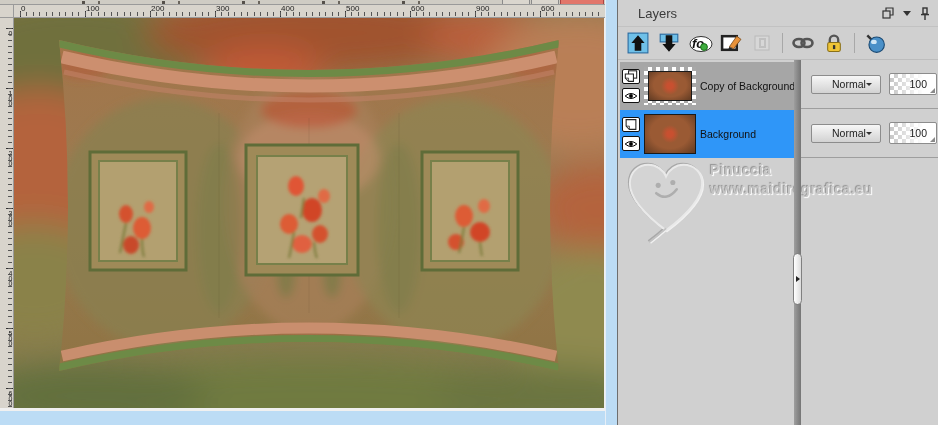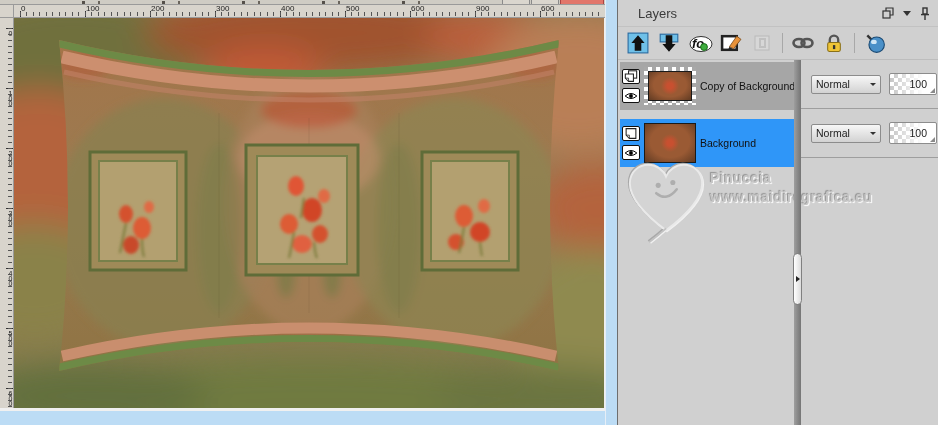--- a/index.html
+++ b/index.html
@@ -38,50 +38,50 @@
   .panel-header { position:absolute; left:0; top:0; right:0; height:27px; display:flex; align-items:center; padding:0 8px 0 20px; border-bottom:1px solid #c2c2c2; }
   .panel-title { font-size:13px; color:#3a3a3a; }
   .hdr-icons { margin-left:auto; display:flex; align-items:center; gap:9px; }
   .hdr-btn { display:flex; align-items:center; cursor:pointer; }
 
   .panel-toolbar { position:absolute; left:0; top:27px; right:0; height:33px; display:flex; align-items:center; gap:5px; padding-left:7px; border-bottom:1px solid #bdbdbd; }
   .tool-btn { width:26px; height:26px; display:flex; align-items:center; justify-content:center; }
   .tool-sep { width:1px; height:20px; background:#a8a8a8; margin:0 2px; }
 
   .rows { position:absolute; left:2px; top:62px; width:174px; }
-  .layer-row { height:48px; display:flex; align-items:center; padding-left:2px; margin-bottom:9px; }
+  .layer-row { height:48px; display:flex; align-items:center; padding-left:2px; margin-bottom:0; }
   .layer-row.plain { background:#a6a6a6; }
   .layer-row.selected { background:#2f96f8; }
   .type-eye { display:flex; flex-direction:column; gap:4px; margin-right:4px; }
   .mini-btn { width:18px; height:15px; background:#fff; border:1px solid #111; border-radius:2px; display:flex; align-items:center; justify-content:center; }
   .ants { padding:4px; background:repeating-conic-gradient(#ffffff 0% 25%, #a8a8a8 0% 50%); background-size:8px 8px; }
   .thumb { background:
       radial-gradient(circle at 50% 50%, #c85030 0 3px, rgba(200,80,48,0) 9px),
       radial-gradient(ellipse at 50% 46%, #9a5a34 0 55%, #5f3a22 100%);
       border:1px solid #1a1a1a; }
   .thumb.t1 { width:44px; height:30px; }
   .thumb.t2 { width:52px; height:40px; }
   .layer-name { font-size:10.5px; color:#111; margin-left:4px; white-space:nowrap; overflow:hidden; }
 
   .blend-col { position:absolute; left:183px; top:60px; right:0; }
   .blend-row { height:49px; display:flex; align-items:center; border-bottom:1px solid #9e9e9e; position:relative; }
-  .dropdown { position:absolute; left:10px; width:70px; height:19px; background:linear-gradient(#f7f7f7,#d2d2d2); border:1px solid #8c8c8c; border-radius:2px; display:flex; align-items:center; font-size:10.5px; color:#222; padding:0 4px; }
+  .dropdown { position:absolute; left:10px; width:70px; height:19px; background:linear-gradient(#f7f7f7,#d2d2d2); border:1px solid #8c8c8c; border-radius:2px; display:flex; align-items:center; font-size:10.5px; color:#222; padding:0 20px; }
   .dropdown .caret { margin-left:auto; width:0; height:0; border:3.5px solid transparent; border-top-color:#333; position:relative; top:2px; }
   .opacity-field { position:absolute; left:88px; width:48px; height:22px; border:1px solid #8c8c8c; border-radius:2px; overflow:hidden;
       background:linear-gradient(90deg, rgba(255,255,255,0) 0%, #ffffff 72%), repeating-conic-gradient(#c6c6c6 0% 25%, #ffffff 0% 50%);
       background-size:100% 100%, 8px 8px;
       display:flex; align-items:center; justify-content:flex-end; padding-right:9px; font-size:10.5px; color:#222; }
   .rsz { position:absolute; right:1px; bottom:1px; width:0; height:0; border-left:5px solid transparent; border-bottom:5px solid #8a8a8a; }
 
   .splitter { position:absolute; left:176px; top:60px; bottom:0; width:7px; background:linear-gradient(90deg,#9e9e9e,#757575); z-index:6; }
   .splitter-handle { position:absolute; left:-1px; top:193px; width:9px; height:52px; background:linear-gradient(90deg,#ffffff,#dcdcdc); border:1px solid #808080; border-radius:5px; display:flex; align-items:center; justify-content:center; }
   .splitter-arrow { width:0; height:0; border:3px solid transparent; border-left:4px solid #222; margin-left:3px; }
 
   .watermark { position:absolute; left:4px; top:158px; display:flex; z-index:5; pointer-events:none; }
-  .wm-text { margin-left:0; margin-top:12px; }
+  .wm-text { margin-left:0; margin-top:4px; }
   .wm-line1, .wm-line2 { font-weight:bold; color:#c6c6c6; text-shadow:-1px -1px 1px #949494, 1px 1px 1px #ffffff; letter-spacing:0.5px; }
   .wm-line1 { font-size:14px; }
   .wm-line2 { font-size:14px; margin-top:3px; }
 </style>
 </head>
 <body>
 
 <div class="screen">
 
   <div class="canvas-window">

